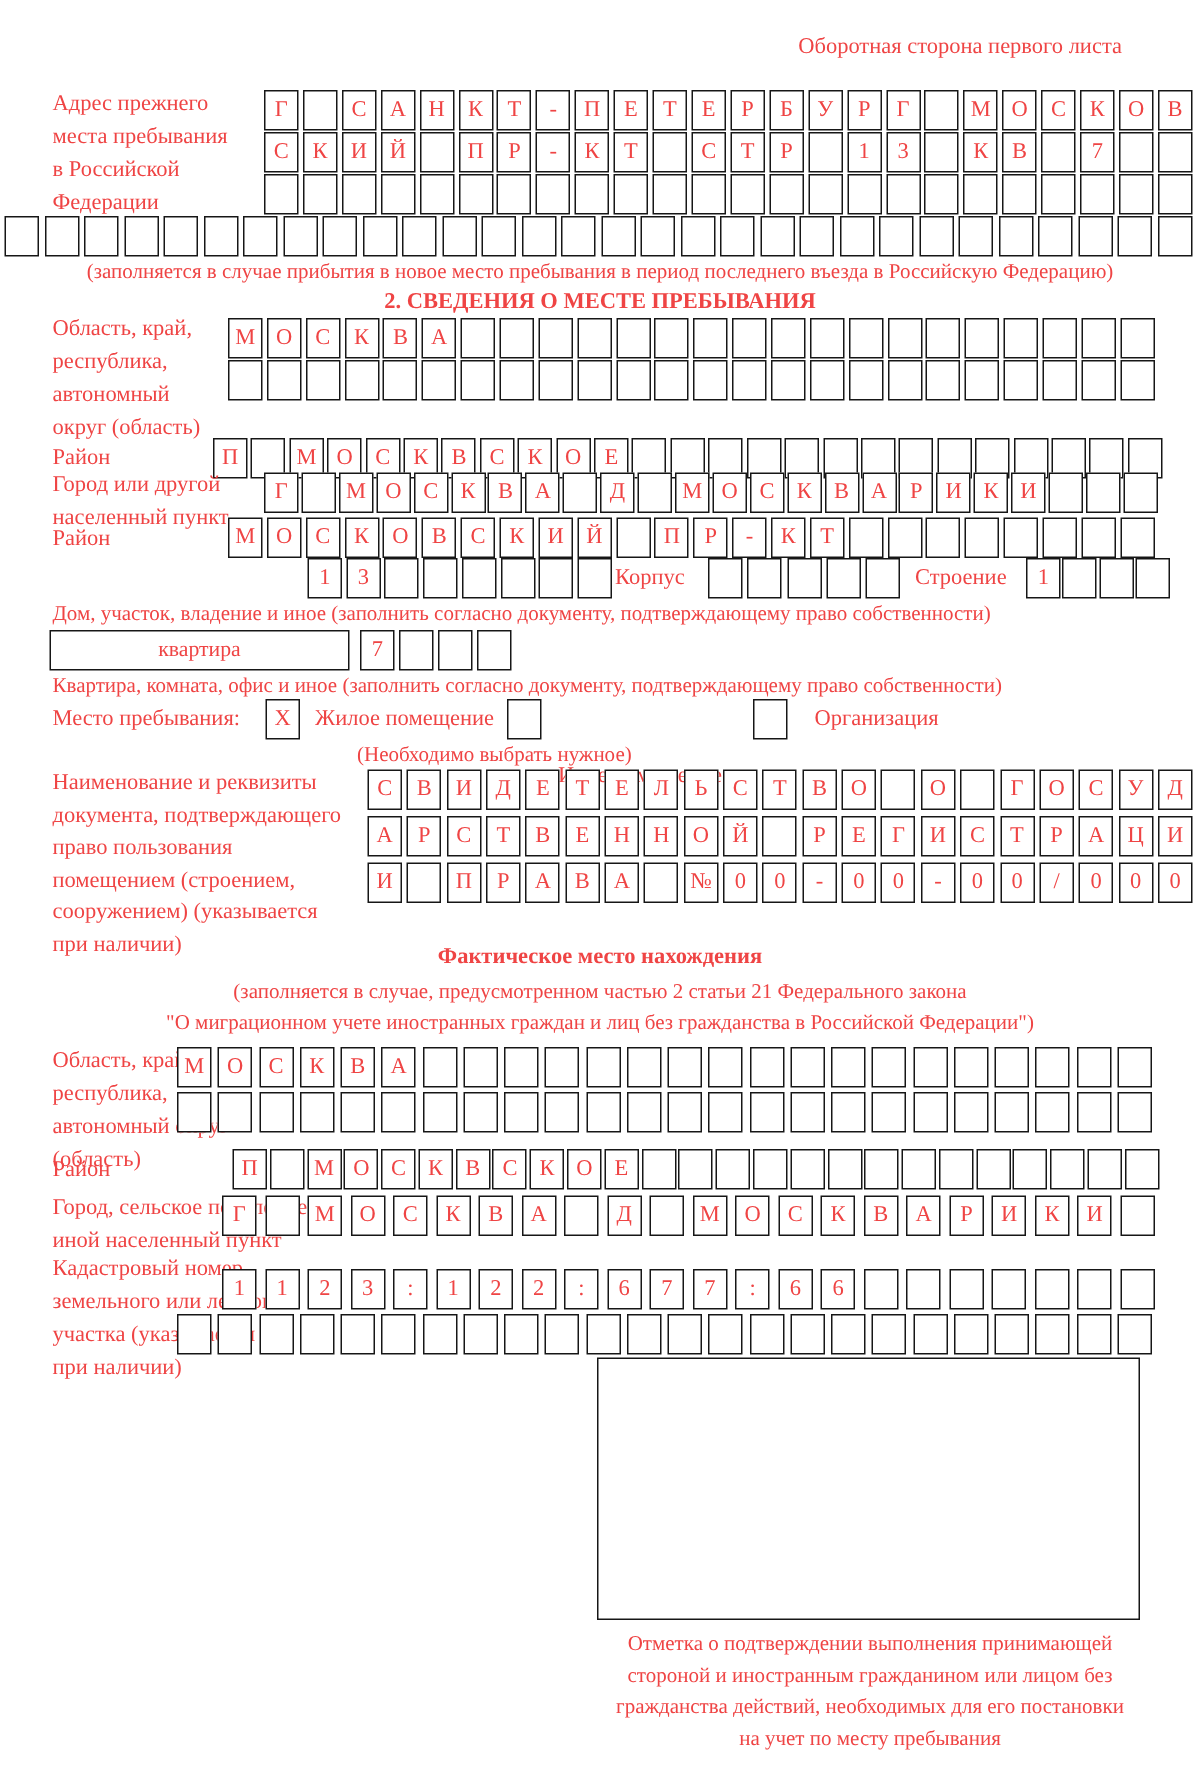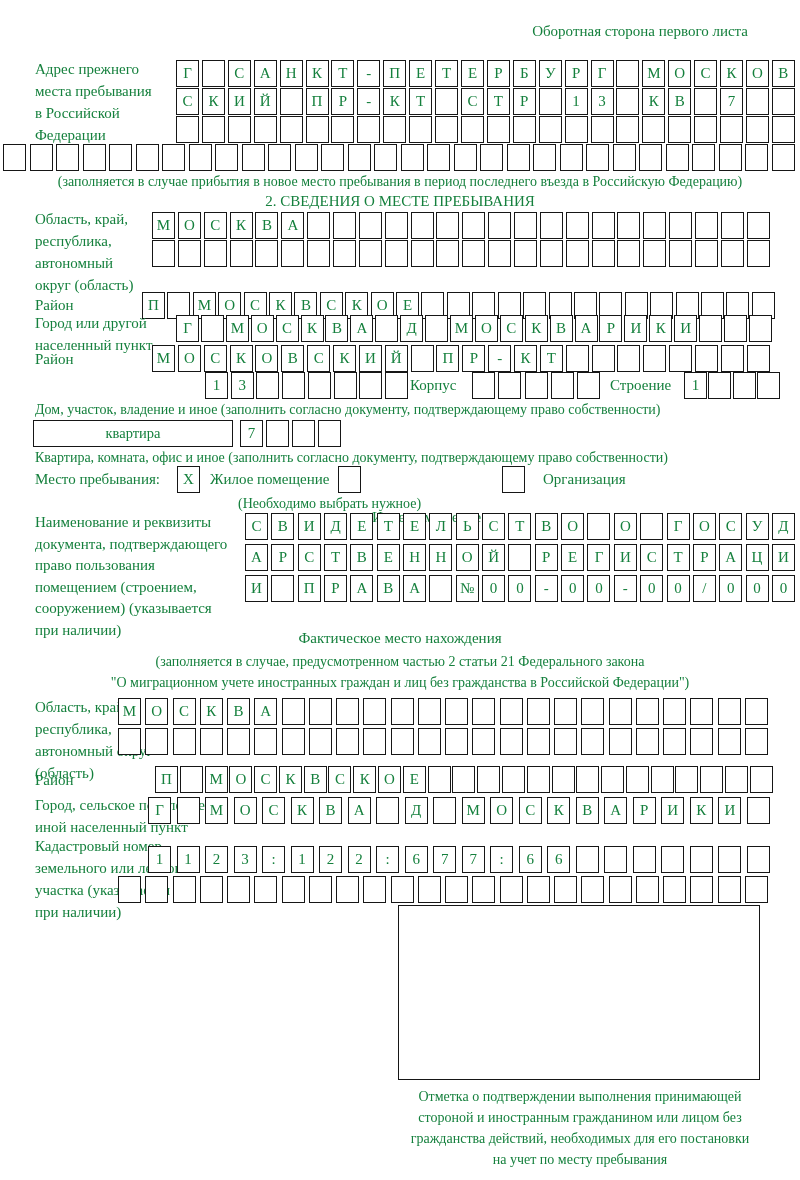--- a/index.html
+++ b/index.html
@@ -1,22 +1,22 @@
 <!DOCTYPE html>
 <html><head>
 <meta charset="utf-8">
 <style>
   html,body{margin:0;padding:0;background:#fff;}
   #page{position:relative;width:800px;height:1180px;background:#fff;
-        font-family:"Liberation Serif","DejaVu Serif",serif;color:#15803d;overflow:hidden;}
+        font-family:"Liberation Serif","DejaVu Serif",serif;color:#ef4444;overflow:hidden;}
   .abs{position:absolute;}
   .lbl{font-size:15px;line-height:22px;white-space:nowrap;}
   .small{font-size:14px;line-height:20px;white-space:nowrap;}
   .center{left:0;width:100%;text-align:center;}
-  .bold{font-weight:normal;}
+  .bold{font-weight:bold;}
   .cellrow{position:absolute;display:flex;justify-content:space-between;}
   .cell{box-sizing:border-box;width:23px;height:27px;border:1.6px solid #161616;background:#fff;
         display:flex;align-items:center;justify-content:center;font-size:15px;line-height:1;}
   .fieldbox{position:absolute;box-sizing:border-box;border:1.6px solid #161616;height:27px;
         display:flex;align-items:center;justify-content:center;font-size:14.5px;background:#fff;}
   .bigbox{position:absolute;box-sizing:border-box;border:1.8px solid #161616;background:#fff;}
 </style>
 </head>
 <body>
 

